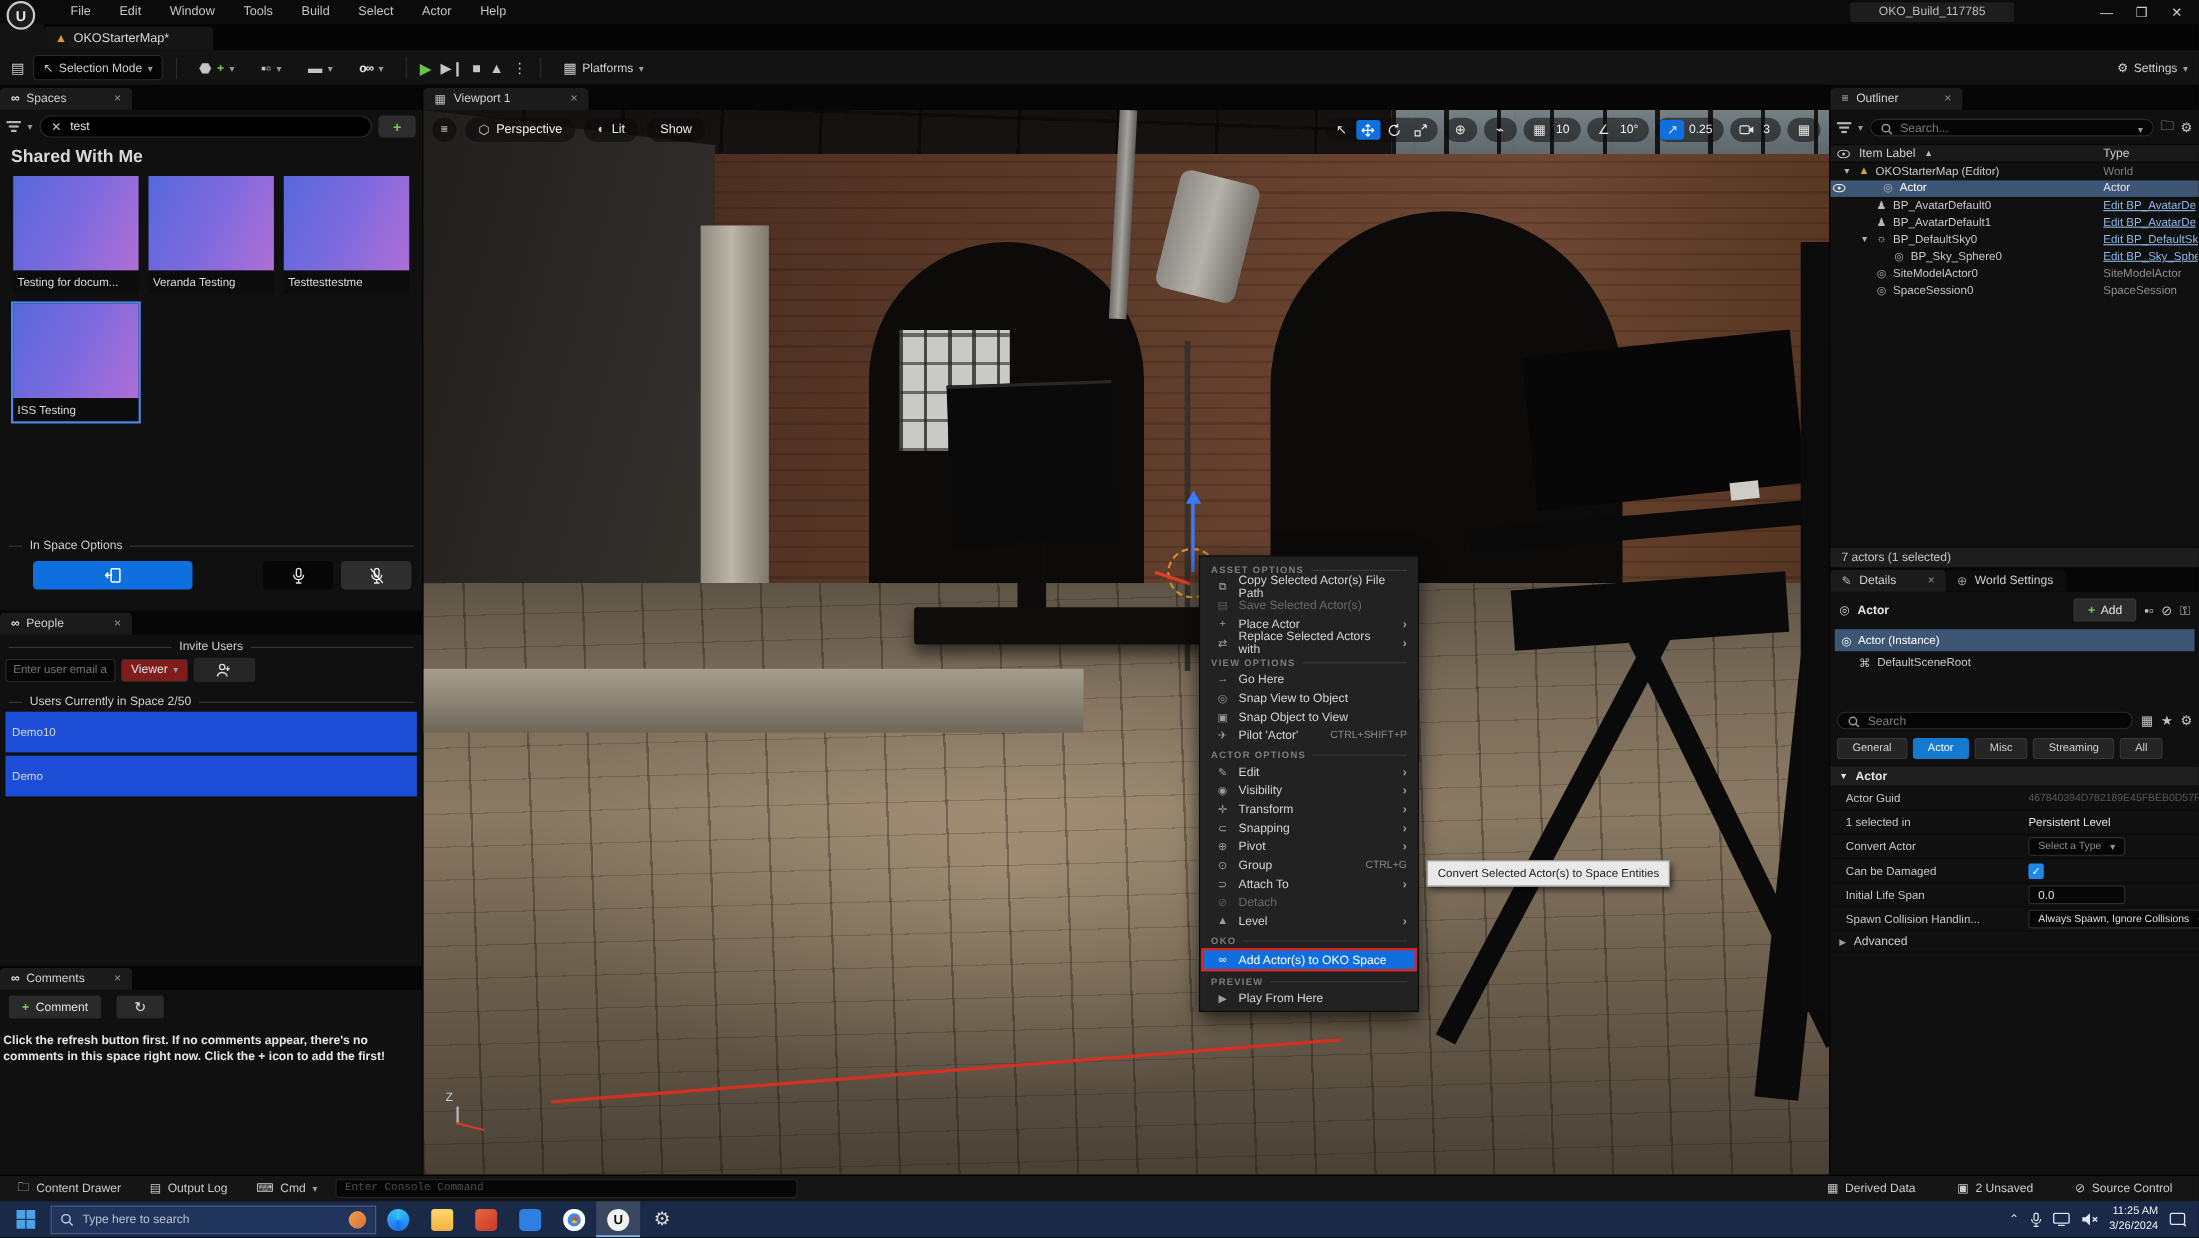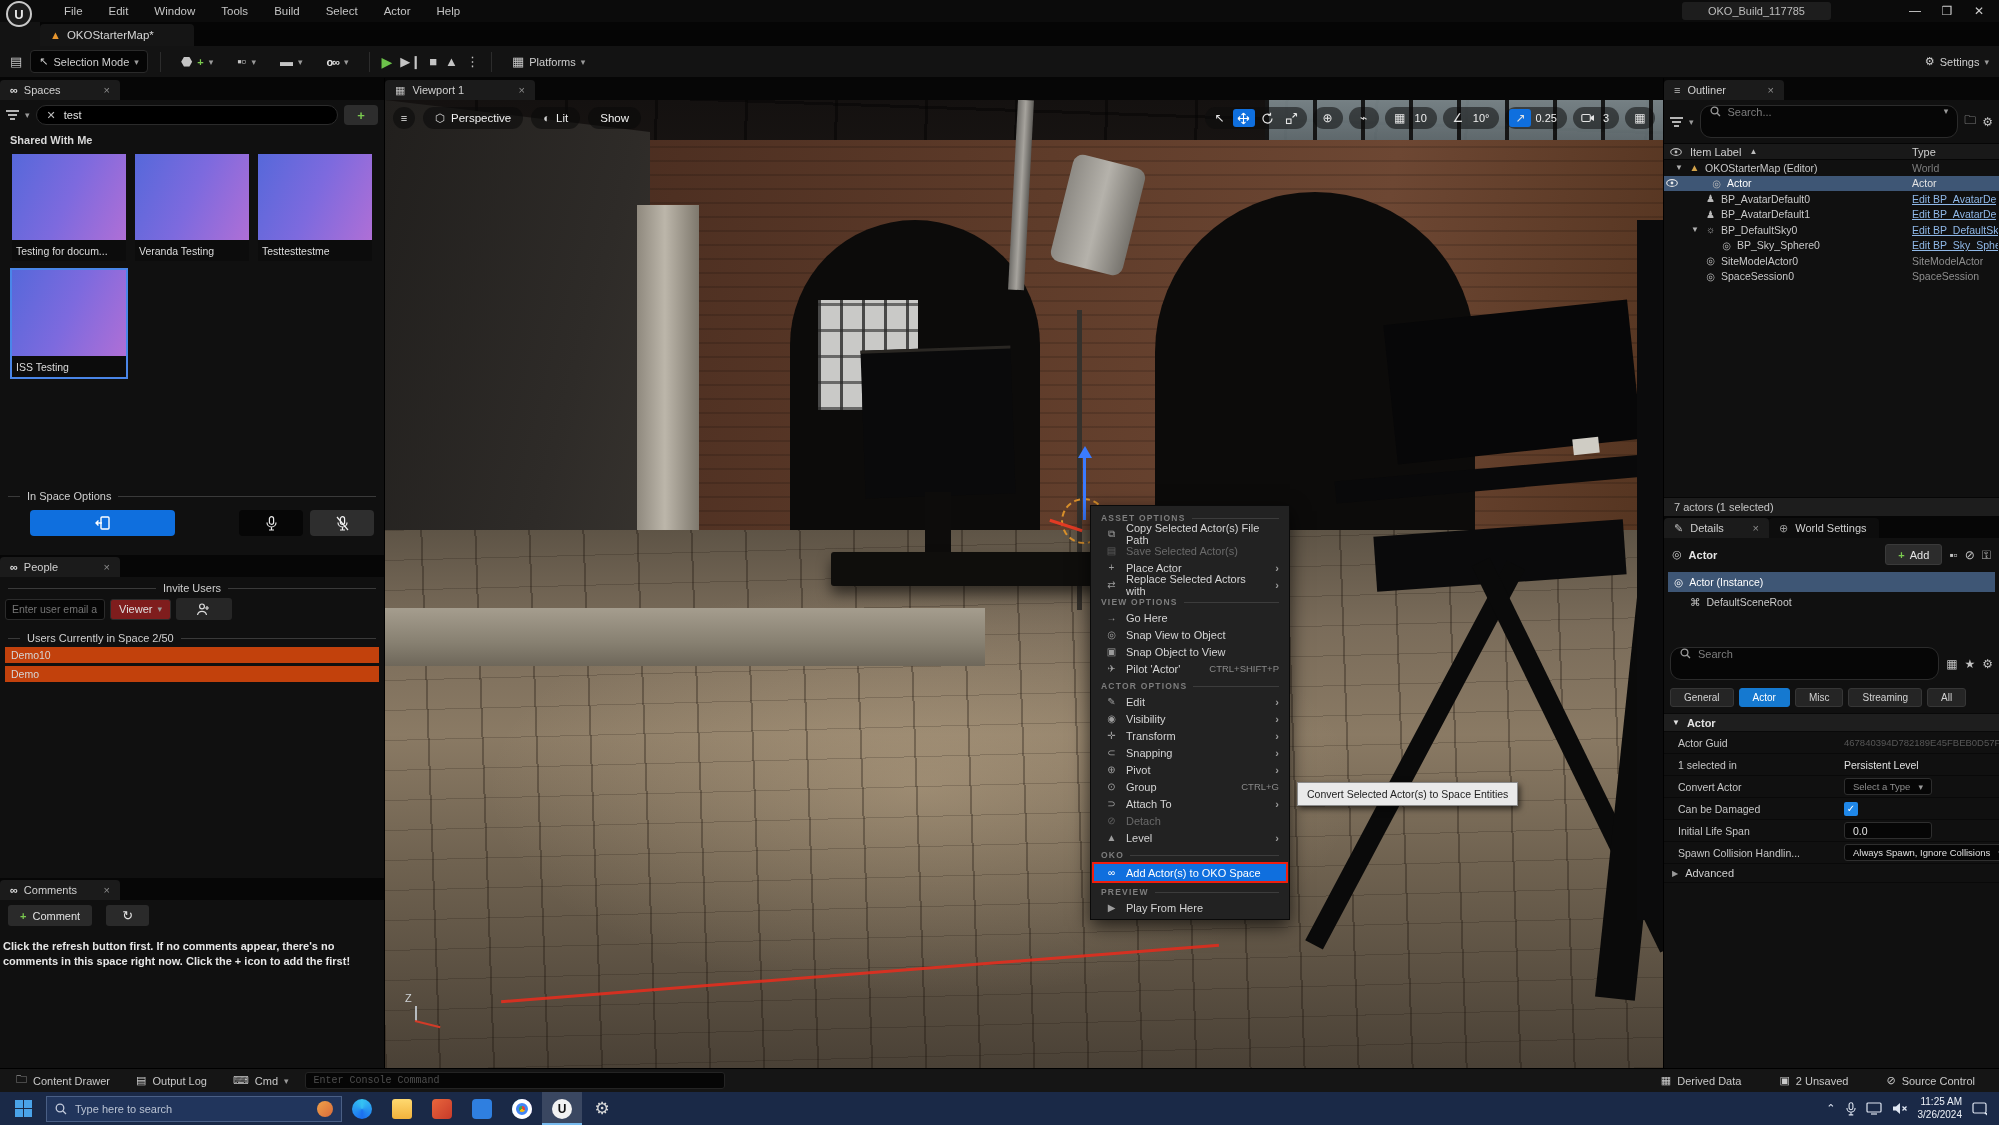--- a/index.html
+++ b/index.html
@@ -44,42 +44,42 @@
   .ptab .x{margin-left:auto;color:#8d8d8d;font-size:11px;}
   .oko-glyph{color:#e3e3e3;font-size:11px;letter-spacing:-1px;font-weight:bold;}
 
   
   .filterrow{display:flex;align-items:center;gap:6px;padding:5px 6px;}
   .funnel{display:inline-block;width:13px;}
   .funnel i{display:block;height:2px;background:#b5b5b5;margin:2px auto;}
   .funnel i:nth-child(1){width:13px}.funnel i:nth-child(2){width:9px}.funnel i:nth-child(3){width:5px}
   .search-pill{flex:1;background:#000;border:1px solid #2b2b2b;border-radius:11px;height:20px;display:flex;align-items:center;gap:8px;padding:0 10px;color:#e2e2e2;}
   .plus-btn{background:#2d2d2d;border-radius:4px;width:34px;height:20px;display:flex;align-items:center;justify-content:center;color:#7ac94f;font-weight:bold;font-size:13px;}
-  .sec-head{padding:4px 10px;font-weight:bold;color:#d8d8d8;font-size:11px;}
+  .sec-head{padding:4px 10px;font-weight:bold;color:#d8d8d8;font-size:16px;}
   .cards{display:grid;grid-template-columns:repeat(3,114px);gap:9px;padding:4px 12px;}
   .card{position:relative;}
   .card .thumb{height:86px;background:linear-gradient(115deg,#5668da 0%,#7d6ade 50%,#af6fd6 100%);}
   .card .clabel{height:21px;background:#0c0c0c;color:#dcdcdc;font-size:10.5px;display:flex;align-items:center;padding:0 4px;white-space:nowrap;overflow:hidden;}
   .card.sel{outline:2px solid #4a86e8;}
   .divider{display:flex;align-items:center;gap:7px;color:#cfcfcf;font-size:11px;padding:0 8px;}
   .divider::after{content:"";flex:1;height:1px;background:#3a3a3a;}
   .divider::before{content:"";width:12px;height:1px;background:#3a3a3a;}
   .divider.center::before{flex:1;width:auto;}
   .iso-btns{display:flex;gap:7px;padding:8px 10px 10px 30px;align-items:center;}
   .btn-blue{width:145px;height:26px;background:#0f6fde;border-radius:4px;display:flex;align-items:center;justify-content:center;}
   .btn-dk{width:64px;height:26px;background:#060606;border-radius:4px;display:flex;align-items:center;justify-content:center;}
   .btn-dk.lighter{background:#2e2e2e;}
 
   
   .invite-row{display:flex;gap:5px;padding:4px 5px;align-items:center;}
   .inp{background:#060606;border:1px solid #2b2b2b;border-radius:3px;height:21px;color:#9a9a9a;font-size:10.5px;padding:0 6px;}
   .email{width:100px;}
   .role-btn{background:#7f1d1d;border:1px solid #2b2b2b;border-radius:3px;height:21px;display:flex;align-items:center;gap:5px;padding:0 8px;color:#e0e0e0;}
   .adduser-btn{background:#262626;border-radius:3px;width:56px;height:22px;display:flex;align-items:center;justify-content:center;}
-  .user-row{background:#c2410c;margin:3px 5px;height:16px;display:flex;align-items:center;padding:0 6px;color:#d6d6d6;font-size:10.5px;}
+  .user-row{background:#1d4ed8;margin:3px 5px;height:37px;display:flex;align-items:center;padding:0 6px;color:#d6d6d6;font-size:10.5px;}
 
   
   .cm-btnrow{display:flex;gap:14px;padding:5px 8px;}
   .cm-btn{background:#2a2a2a;border-radius:3px;height:21px;display:flex;align-items:center;gap:6px;padding:0 12px;color:#e0e0e0;}
   .help{padding:8px 8px 0 3px;color:#e6e6e6;font-size:11px;font-weight:bold;line-height:1.35;}
 
   
   .vp-tabbar{height:22px;background:#060606;display:flex;align-items:flex-end;}
   .vp-scene{position:absolute;left:0;top:22px;right:0;bottom:0;overflow:hidden;background:#1b1713;}
   .layer{position:absolute;}
@@ -143,21 +143,21 @@
   .gizmo-circle{left:676px;top:398px;width:46px;height:46px;border:2px dashed #d9902b;border-radius:50%;}
   .gizmo-z{left:698px;top:356px;width:3px;height:64px;background:#3a7bff;}
   .gizmo-zhead{left:693px;top:346px;width:0;height:0;border-left:7px solid transparent;border-right:7px solid transparent;border-bottom:12px solid #3a7bff;}
   .gizmo-x{left:664px;top:424px;width:34px;height:3px;background:#e23b24;transform:rotate(18deg);}
   .axisw-z{left:20px;top:892px;color:#cfd3d6;font-size:11px;}
   .axisw-line{left:30px;top:906px;width:2px;height:16px;background:#b7bcc0;}
   .axisw-red{left:30px;top:920px;width:26px;height:2px;background:#d23b28;transform:rotate(14deg);transform-origin:left center;}
 
   
   .out-search{display:flex;align-items:center;gap:6px;padding:5px 6px;}
-  .osearch-pill{flex:1;background:#060606;border:1px solid #2b2b2b;border-radius:11px;height:33px;display:flex;align-items:flex-start;gap:7px;padding:0 9px;color:#7e7e7e;}
+  .osearch-pill{flex:1;background:#060606;border:1px solid #2b2b2b;border-radius:11px;height:16px;display:flex;align-items:flex-end;gap:7px;padding:0 9px;color:#7e7e7e;}
   .mini-ico{color:#c2c2c2;font-size:12px;}
   .out-cols{display:flex;align-items:center;height:17px;background:#191919;border-top:1px solid #060606;border-bottom:1px solid #060606;color:#cfcfcf;padding:0 6px;gap:8px;position:relative;}
   .col-type{position:absolute;left:248px;}
   .out-row{position:relative;display:flex;align-items:center;height:15.5px;font-size:10.5px;color:#c9c9c9;padding-left:6px;gap:4px;}
   .out-row .otype{position:absolute;left:248px;color:#8e8e8e;white-space:nowrap;overflow:hidden;max-width:86px;}
   .out-row .otype.link{color:#8fb8e8;text-decoration:underline;}
   .out-row.sel{background:#3e5675;color:#fff;}
   .out-row .tw{width:10px;color:#b0b0b0;font-size:8px;text-align:center;flex:none;}
   .out-row .oi{width:13px;text-align:center;color:#b9b9b9;font-size:10px;flex:none;}
   .out-status{position:absolute;left:0;top:419px;width:100%;height:19px;background:#1d1d1d;display:flex;align-items:center;padding:0 10px;color:#c4c4c4;border-top:1px solid #060606;}

